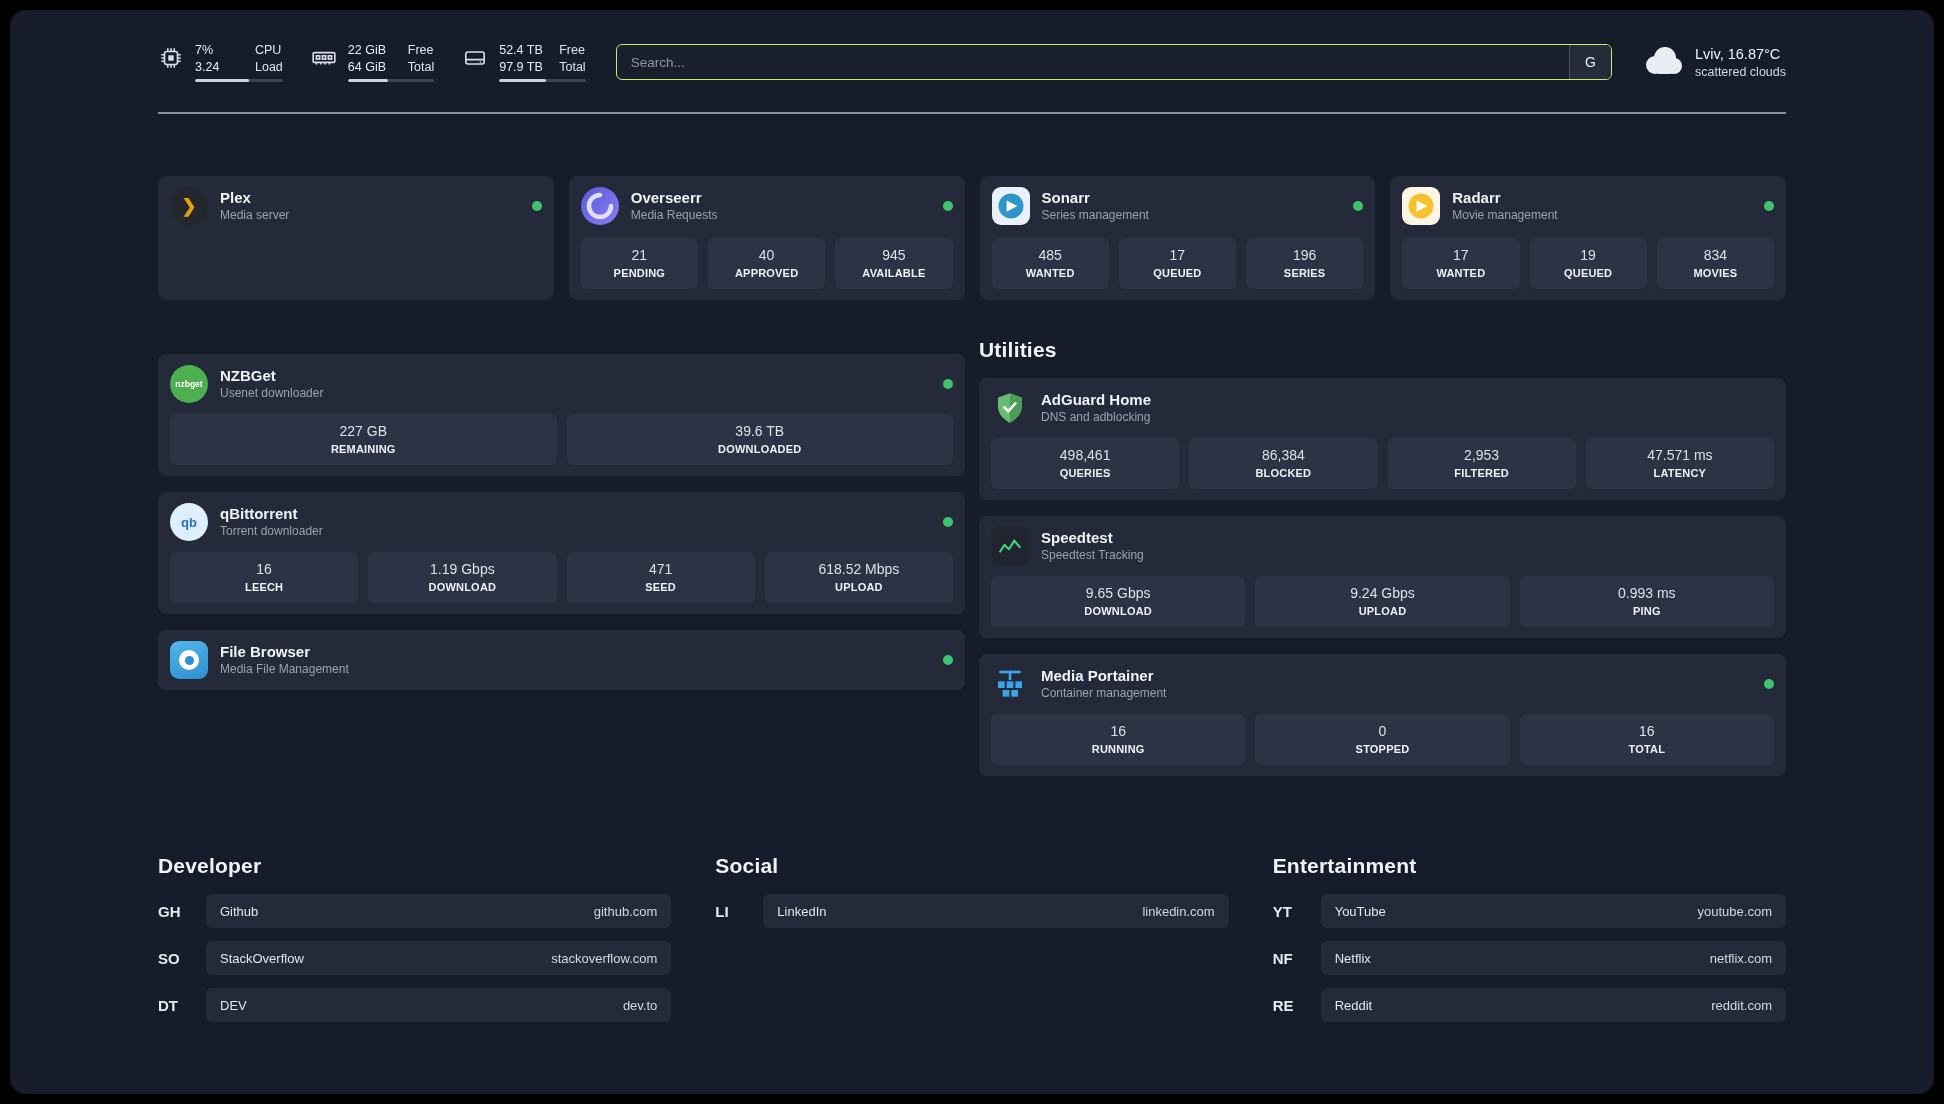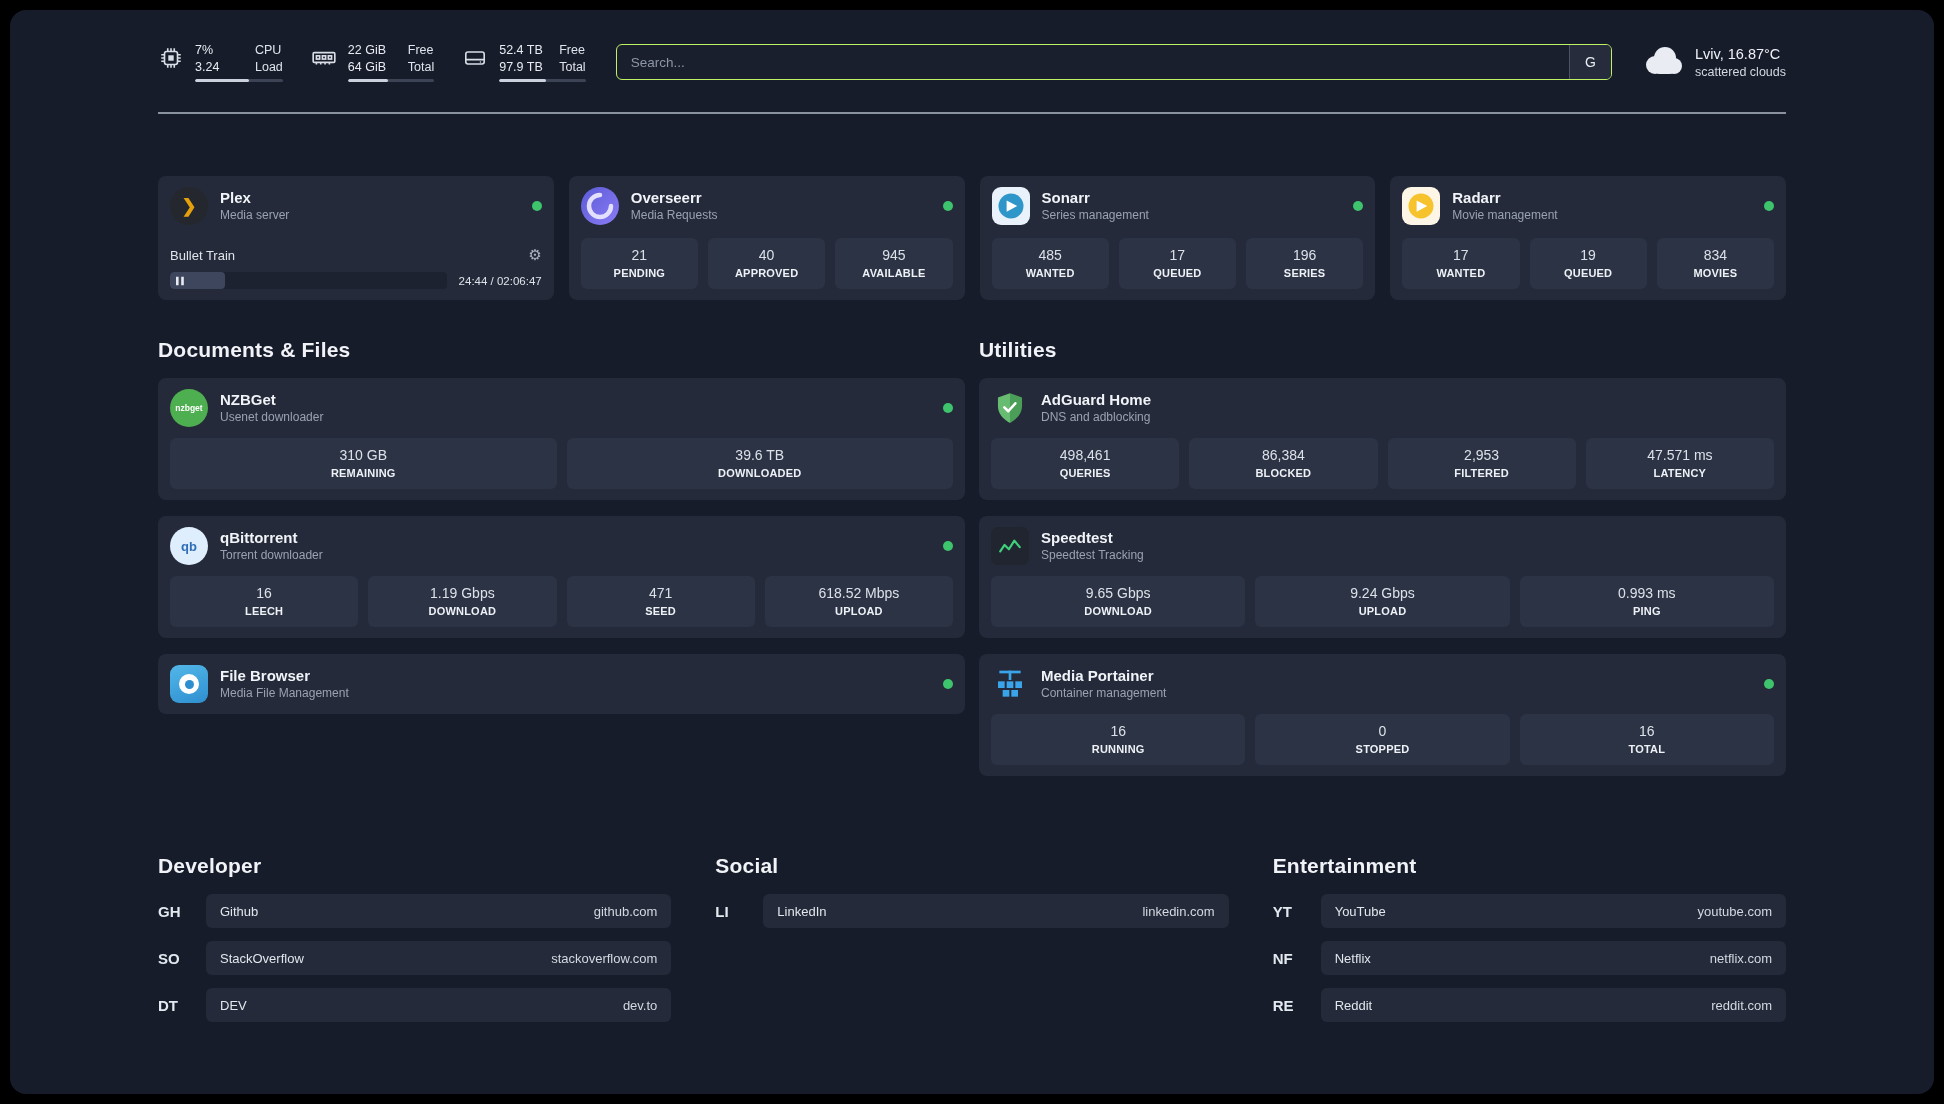--- a/index.html
+++ b/index.html
@@ -204,38 +204,20 @@
       <div class="media-grid">
 
         <div class="card media-card">
           <div class="card-head">
             <span class="app-icon plex">❯</span>
             <div class="app-meta">
               <div class="app-name">Plex</div>
               <div class="app-sub">Media server</div>
             </div>
             <span class="dot"></span>
-          </div>
-          <div class="player">
-            <div class="player-top">
-              <span>Bullet Train</span>
-              <span class="gear">⚙</span>
-            </div>
-            <div class="player-bottom">
-              <div class="pbar">
-                <i style="width:20%"></i>
-                <span class="pause">
-                  <svg width="8" height="9" viewBox="0 0 8 9">
-                      <rect x="0" y="0" width="2.6" height="9" fill="#e8ebf1"></rect>
-                      <rect x="5.2" y="0" width="2.6" height="9" fill="#e8ebf1"></rect>
-                    </svg>
-                </span>
-              </div>
-              <span class="ptime">24:44 / 02:06:47</span>
-            </div>
           </div>
         </div>
 
         <div class="card media-card">
           <div class="card-head">
             <span class="app-icon">
               <svg width="38" height="38" viewBox="0 0 38 38">
                 <defs>
                     <linearGradient id="ovg" x1="0" y1="0" x2="1" y2="1">
                   <stop offset="0" stop-color="#5b5bd6"></stop>
@@ -325,35 +307,34 @@
               <div class="tile-value">834</div>
               <div class="tile-label">MOVIES</div>
             </div>
           </div>
         </div>
       </div>
     </section>
 
     <div class="mid-grid">
       <section>
-        <h2 class="section-title">Documents &amp; Files</h2>
         <div class="col-stack">
 
           <div class="card">
             <div class="card-head">
               <span class="app-icon nzbget">nzbget</span>
               <div class="app-meta">
                 <div class="app-name">NZBGet</div>
                 <div class="app-sub">Usenet downloader</div>
               </div>
               <span class="dot"></span>
             </div>
             <div class="stats" style="margin-top:11px;">
               <div class="tile">
-                <div class="tile-value">310 GB</div>
+                <div class="tile-value">227 GB</div>
                 <div class="tile-label">REMAINING</div>
               </div>
               <div class="tile">
                 <div class="tile-value">39.6 TB</div>
                 <div class="tile-label">DOWNLOADED</div>
               </div>
             </div>
           </div>
 
           <div class="card">

